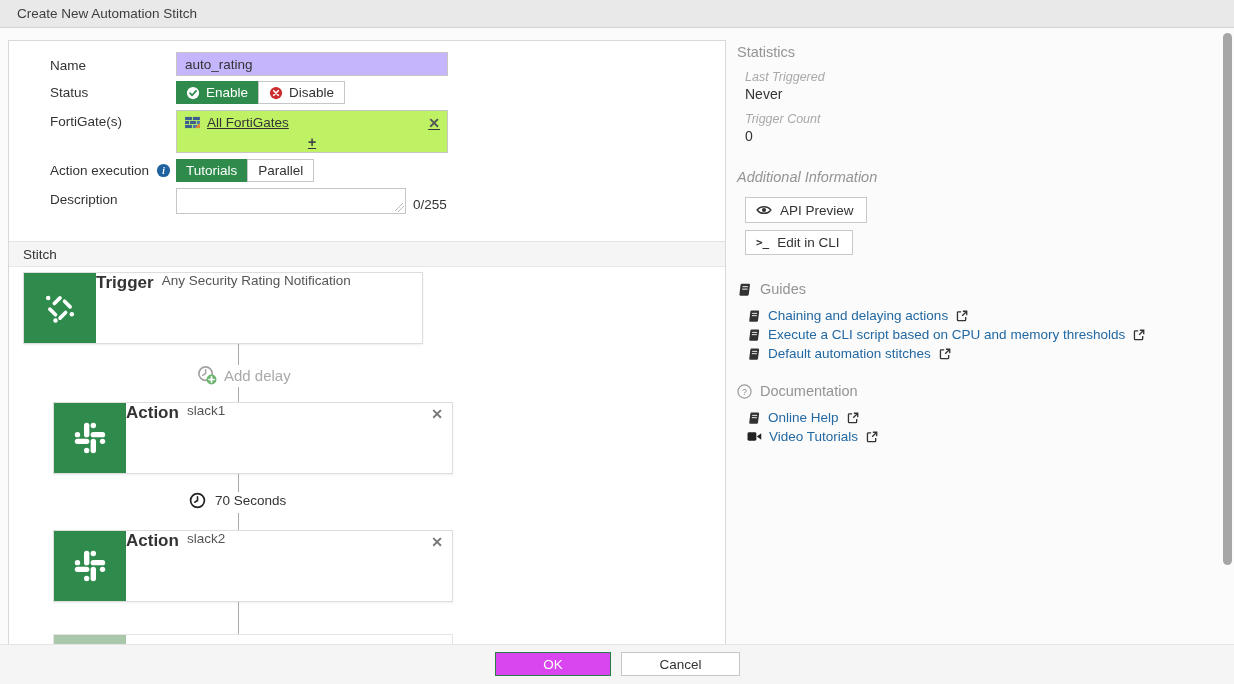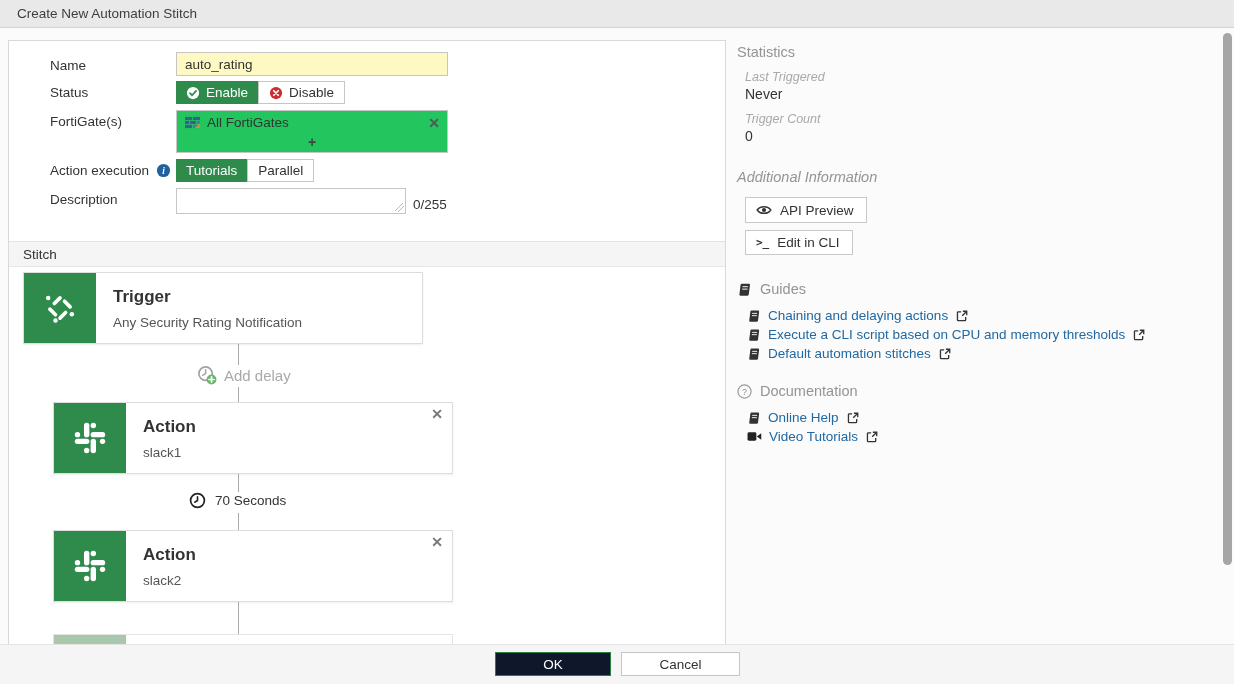--- a/index.html
+++ b/index.html
@@ -8,44 +8,44 @@
   #app { position:absolute; inset:0; }
 
   
   .titlebar { position:absolute; left:0; top:0; width:1234px; height:28px; background:#e9e9e9; border-bottom:1px solid #d4d4d4; display:flex; align-items:center; padding-left:17px; }
   .titlebar span { font-size:13.5px; color:#3e3e3e; }
 
   
   .panel { position:absolute; left:8px; top:40px; width:718px; height:610px; background:#fff; border:1px solid #d9d9d9; overflow:hidden; }
 
   .flabel { position:absolute; left:14px; font-size:13.5px; color:#333;margin-left:27px; }
-  .name-input { position:absolute; left:167px; top:11px; width:272px; height:24px; border:1px solid #c6c6c6; font-family:"Liberation Sans",sans-serif; font-size:13.5px; color:#333; padding:0 8px; background:#fef9c3; }
+  .name-input { position:absolute; left:167px; top:11px; width:272px; height:24px; border:1px solid #c6c6c6; font-family:"Liberation Sans",sans-serif; font-size:13.5px; color:#333; padding:0 8px; background:#c4b5fd; }
 
   .seg-group { position:absolute; left:167px; display:inline-flex; }
   .seg { height:23px; display:inline-flex; align-items:center; gap:6px; padding:0 10px; font-size:13.5px; cursor:pointer; }
   .seg.on { background:#2f8b4c; color:#fff; }
   .seg.off { background:#fff; color:#333; border:1px solid #c6c6c6; }
 
-  .fg-box { position:absolute; left:167px; top:69px; width:272px; height:43px; border:1px solid #c6c6c6; background:#22c55e; }
+  .fg-box { position:absolute; left:167px; top:69px; width:272px; height:43px; border:1px solid #c6c6c6; background:#bef264;text-decoration:underline; }
   .fg-row1 { display:flex; align-items:center; height:23px; padding:0 7px; gap:6px; font-size:13.5px; }
   .fg-x { margin-left:auto; color:#555; font-size:14px; font-weight:bold; cursor:pointer; }
   .fg-row2 { text-align:center; font-size:14px; font-weight:bold; color:#444; line-height:17px; cursor:pointer; }
 
   .desc-area { position:absolute; left:167px; top:147px; width:230px; height:26px; border:1px solid #c6c6c6; background:#fff; }
   .resize-grip { position:absolute; right:1px; bottom:1px; width:9px; height:9px;
      background:linear-gradient(135deg, transparent 40%, #b9b9b9 40% 48%, transparent 48% 63%, #b9b9b9 63% 71%, transparent 71%); }
   .desc-counter { position:absolute; left:404px; top:156px; font-size:13.5px; color:#333; }
 
   .stitch-bar { position:absolute; left:0; top:200px; width:716px; height:26px; background:#f5f5f5; border-top:1px solid #e2e2e2; border-bottom:1px solid #e7e7e7; display:flex; align-items:center; padding-left:14px; font-size:13.5px; color:#333; }
 
   
   .card { position:absolute; width:400px; height:72px; background:#fff; border:1px solid #ddd; box-shadow:0 1px 2px rgba(0,0,0,.07); display:flex; }
   .card-icon { width:72px; height:70px; background:#2f8b4c; display:flex; align-items:center; justify-content:center; flex:0 0 72px; }
   .card-icon.ghost { background:#a9c8ab; }
-  .card-body { display:flex; flex-direction:column; justify-content:center; padding-left:17px; gap:8px; }
+  .card-body { display:flex; flex-direction:row; justify-content:center; gap:8px; }
   .card-title { font-size:17px; font-weight:bold; color:#333; }
   .card-sub { font-size:13.5px; color:#555; }
   .card-close { position:absolute; right:9px; top:3px; font-size:14px; font-weight:bold; color:#777; cursor:pointer; }
 
   .vline { position:absolute; left:229px; width:1px; background:#a9a9a9; }
 
   .flow-label { position:absolute; display:flex; align-items:center; }
   .adddelay { left:188px; top:324px; gap:6px; color:#a9a9a9; font-size:15px; cursor:pointer; }
   .delay90 { left:180px; top:451px; gap:9px; color:#333; font-size:13.5px; }
 
@@ -55,21 +55,21 @@
   .sub-lbl { font-style:italic; font-size:12.5px; color:#a9a9a9; margin:10px 0 2px 8px; }
   .sub-val { font-size:14px; color:#333; margin-left:8px; }
   .side-btn { display:inline-flex; align-items:center; gap:8px; background:#fff; border:1px solid #c8c8c8; padding:4px 12px 4px 10px; font-size:13.5px; color:#333; cursor:pointer; }
   .icon-h { display:flex; align-items:center; gap:8px; }
   .link-row { display:flex; align-items:center; gap:7px; margin-bottom:4px; }
   .link-row a { color:#2268a2; font-size:13.5px; text-decoration:none; cursor:pointer; }
   .mono { font-family:"DejaVu Sans Mono",monospace; font-size:11px; font-weight:bold; color:#333; }
 
   
   .footer { position:absolute; left:0; top:644px; width:1234px; height:40px; background:#f5f5f5; border-top:1px solid #e3e3e3; }
-  .btn-ok { position:absolute; left:495px; top:7px; width:116px; height:24px; background:#0f172a; color:#fff; border:1px solid #2a7d44; font-size:13.5px; font-family:"Liberation Sans",sans-serif; cursor:pointer; }
+  .btn-ok { position:absolute; left:495px; top:7px; width:116px; height:24px; background:#d946ef; color:#fff; border:1px solid #2a7d44; font-size:13.5px; font-family:"Liberation Sans",sans-serif; cursor:pointer; }
   .btn-cancel { position:absolute; left:621px; top:7px; width:119px; height:24px; background:#fff; color:#333; border:1px solid #c6c6c6; font-size:13.5px; font-family:"Liberation Sans",sans-serif; cursor:pointer; }
 
   .scroll-thumb { position:absolute; left:1223px; top:33px; width:9px; height:532px; background:#a6a6a6; border-radius:5px; }
 </style>
 </head>
 <body>
 
 <div id="app">
 
   <div class="titlebar">

